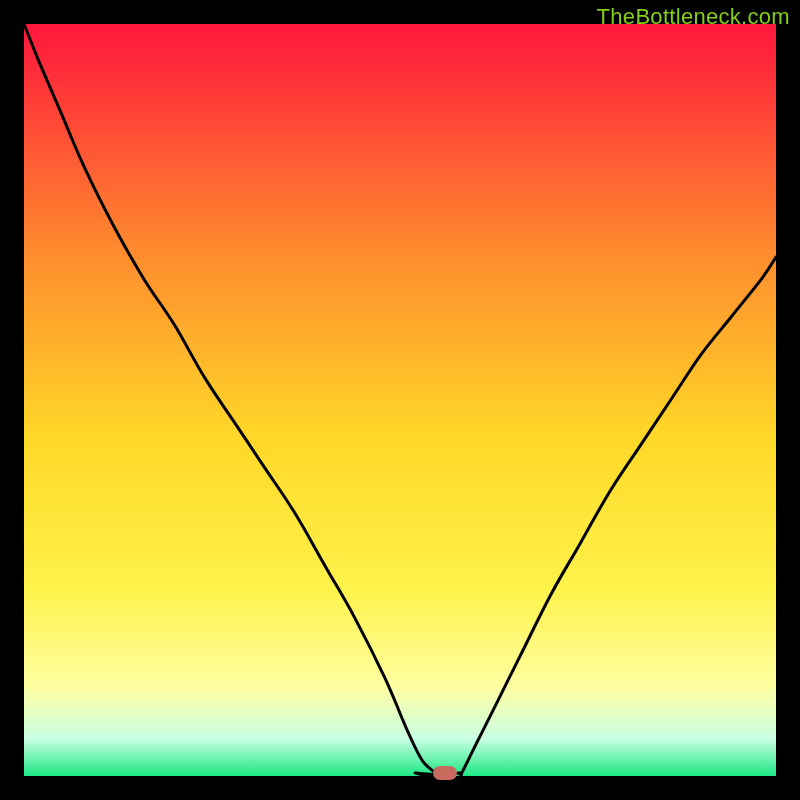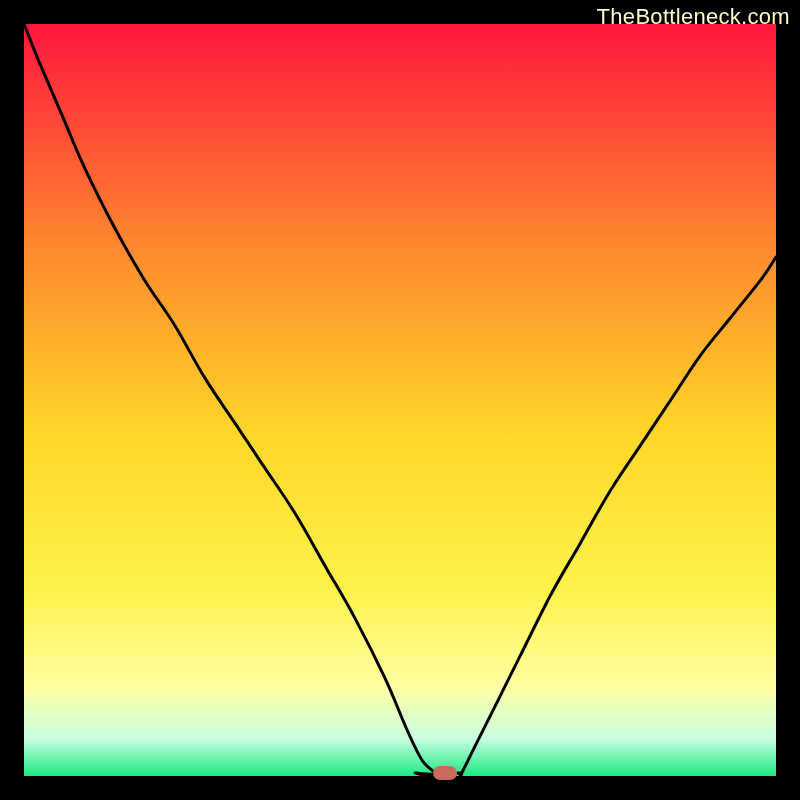--- a/index.html
+++ b/index.html
@@ -14,21 +14,21 @@
   .stage {
     position: relative;
     width: 800px;
     height: 800px;
     background: #000;
   }
   .watermark {
     position: absolute;
     top: 4px;
     right: 10px;
-    color: #fef9c3;
+    color: #84cc16;
     font-size: 22px;
     font-weight: 500;
     letter-spacing: 0.3px;
     z-index: 20;
     user-select: none;
   }
   .plot {
     position: absolute;
     left: 24px;
     top: 24px;

